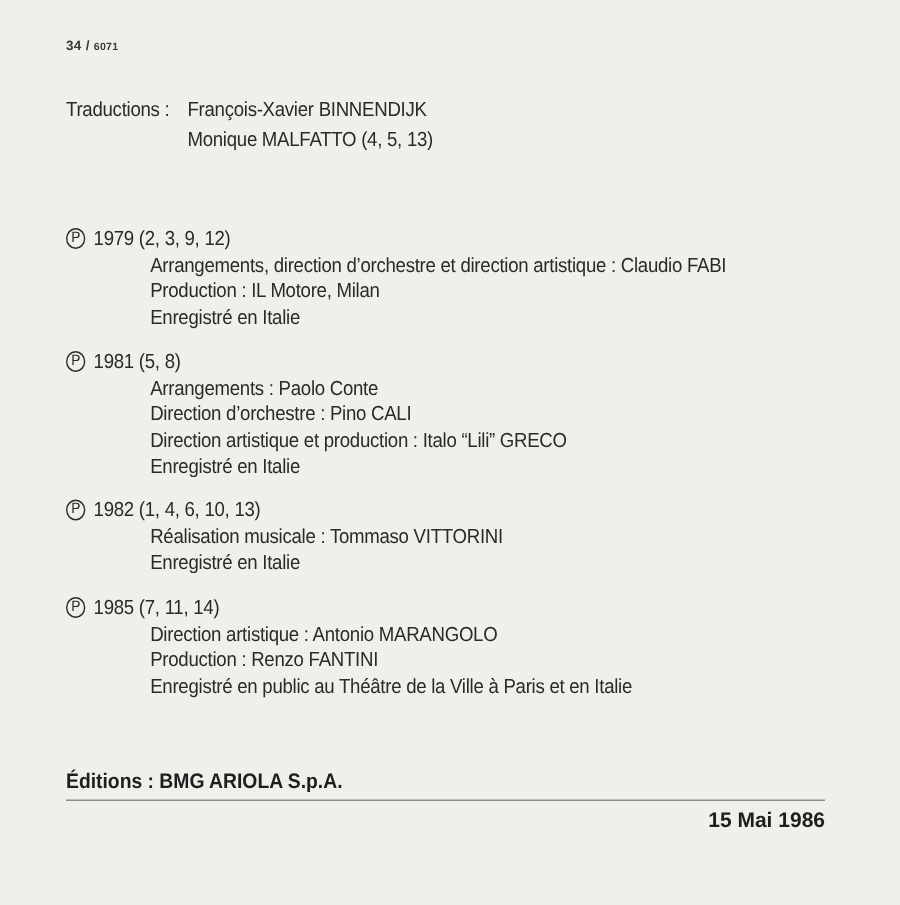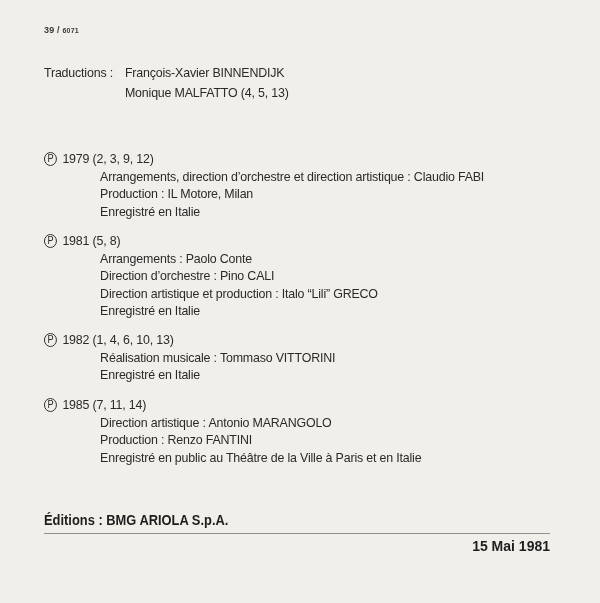--- a/index.html
+++ b/index.html
@@ -103,21 +103,21 @@
       font-size: 14px;
       font-weight: bold;
       color: #1e1e1e;
       white-space: nowrap;
     }
   </style>
 </head>
 <body>
 
 <div class="page-code">
-  <span>39 / </span><span class="small">6071</span>
+  <span>34 / </span><span class="small">6071</span>
 </div>
 
 <div class="translations">
   <div class="row">
     <span class="lbl">Traductions :</span>
     <span>François-Xavier BINNENDIJK</span>
   </div>
   <div class="row">
     <span class="lbl"></span>
     <span>Monique MALFATTO (4, 5, 13)</span>
@@ -159,13 +159,13 @@
     <span class="pcircle">P</span>
     <span>1985 (7, 11, 14)</span>
   </div>
   <div class="line">Direction artistique : Antonio MARANGOLO</div>
   <div class="line">Production : Renzo FANTINI</div>
   <div class="line">Enregistré en public au Théâtre de la Ville à Paris et en Italie</div>
 </div>
 
 <div class="editions">Éditions : BMG ARIOLA S.p.A.</div>
 <div class="rule"></div>
-<div class="date">15 Mai 1981</div>
+<div class="date">15 Mai 1986</div>
 
 </body></html>

